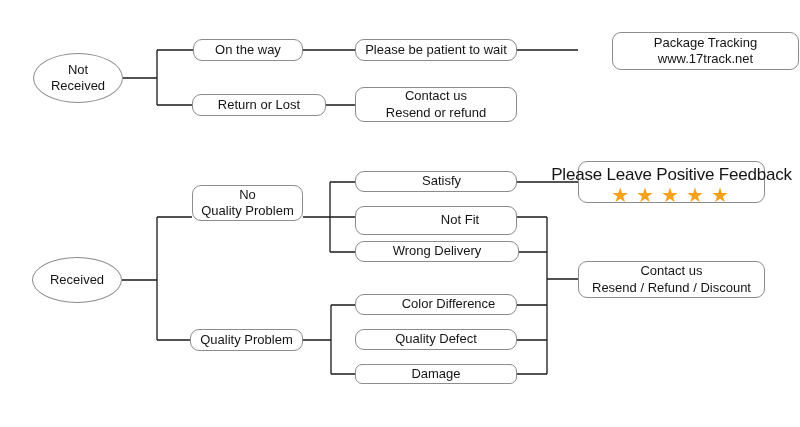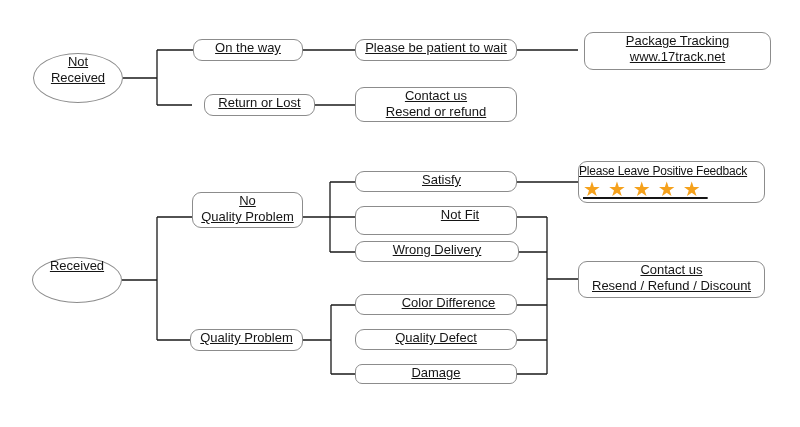--- a/index.html
+++ b/index.html
@@ -2,46 +2,45 @@
 <html><head>
 <meta charset="utf-8">
 <style>
   html,body{margin:0;padding:0;background:#ffffff;}
   body{width:800px;height:427px;font-family:"Liberation Sans","DejaVu Sans",sans-serif;color:#111;}
   .canvas{position:relative;width:800px;height:427px;background:#fff;overflow:hidden;}
   .wires{position:absolute;left:0;top:0;width:800px;height:427px;}
   .node{
     position:absolute;box-sizing:border-box;
     border:1.4px solid #8c8c8c;border-radius:9px;background:#fff;
-    display:flex;align-items:flex-start;justify-content:center;
+    display:flex;align-items:center;justify-content:center;
     font-size:13px;line-height:1.25;text-align:center;color:#151515;
     z-index:2;
-    text-decoration:underline;
   }
   .node .lbl{white-space:pre-line;padding:0 2px;}
   .ellipse{border-radius:50%;}
   
   .n-not-received{left:33px;top:53px;width:90px;height:50px;}
   .n-received{left:32px;top:257px;width:90px;height:46px;}
   .n-on-the-way{left:193px;top:39px;width:110px;height:22px;}
-  .n-return-or-lost{left:192px;top:94px;width:111px;height:22px;margin-left:12px;}
+  .n-return-or-lost{left:192px;top:94px;width:134px;height:22px;}
   .n-be-patient{left:355px;top:39px;width:162px;height:22px;}
-  .n-package-tracking{left:584px;top:32px;width:187px;height:38px;}
+  .n-package-tracking{left:612px;top:32px;width:187px;height:38px;}
   .n-contact-resend-refund{left:355px;top:87px;width:162px;height:35px;}
-  .n-no-quality-problem{left:192px;top:192px;width:111px;height:36px;}
+  .n-no-quality-problem{left:192px;top:185px;width:111px;height:36px;}
   .n-satisfy{left:355px;top:171px;width:162px;height:21px;padding-left:11px;}
   .n-feedback{left:578px;top:161px;width:187px;height:42px;flex-direction:column;justify-content:flex-start;padding-top:2px;}
   .n-not-fit{left:355px;top:206px;width:162px;height:29px;padding-left:48px;}
   .n-wrong-delivery{left:355px;top:241px;width:164px;height:21px;}
   .n-color-difference{left:355px;top:294px;width:162px;height:21px;padding-left:25px;}
   .n-quality-problem{left:190px;top:329px;width:113px;height:22px;}
   .n-quality-defect{left:355px;top:329px;width:162px;height:21px;}
   .n-damage{left:355px;top:364px;width:162px;height:20px;border-radius:7px;}
   .n-contact-discount{left:578px;top:261px;width:187px;height:37px;}
-  .feedback-title{font-size:12px;letter-spacing:-0.2px;white-space:nowrap;}
+  .feedback-title{font-size:17px;letter-spacing:-0.2px;white-space:nowrap;}
   .feedback-stars{
     font-size:20px;line-height:20px;color:#f5a11c;
     letter-spacing:7px;margin-top:0px;text-indent:4px;white-space:nowrap;
   }
 </style>
 </head>
 <body>
 
 <div class="canvas">
 

